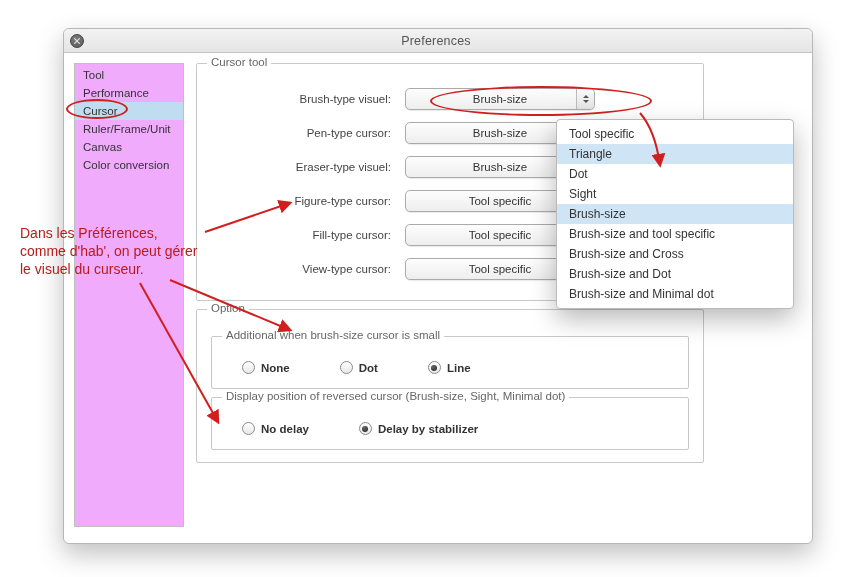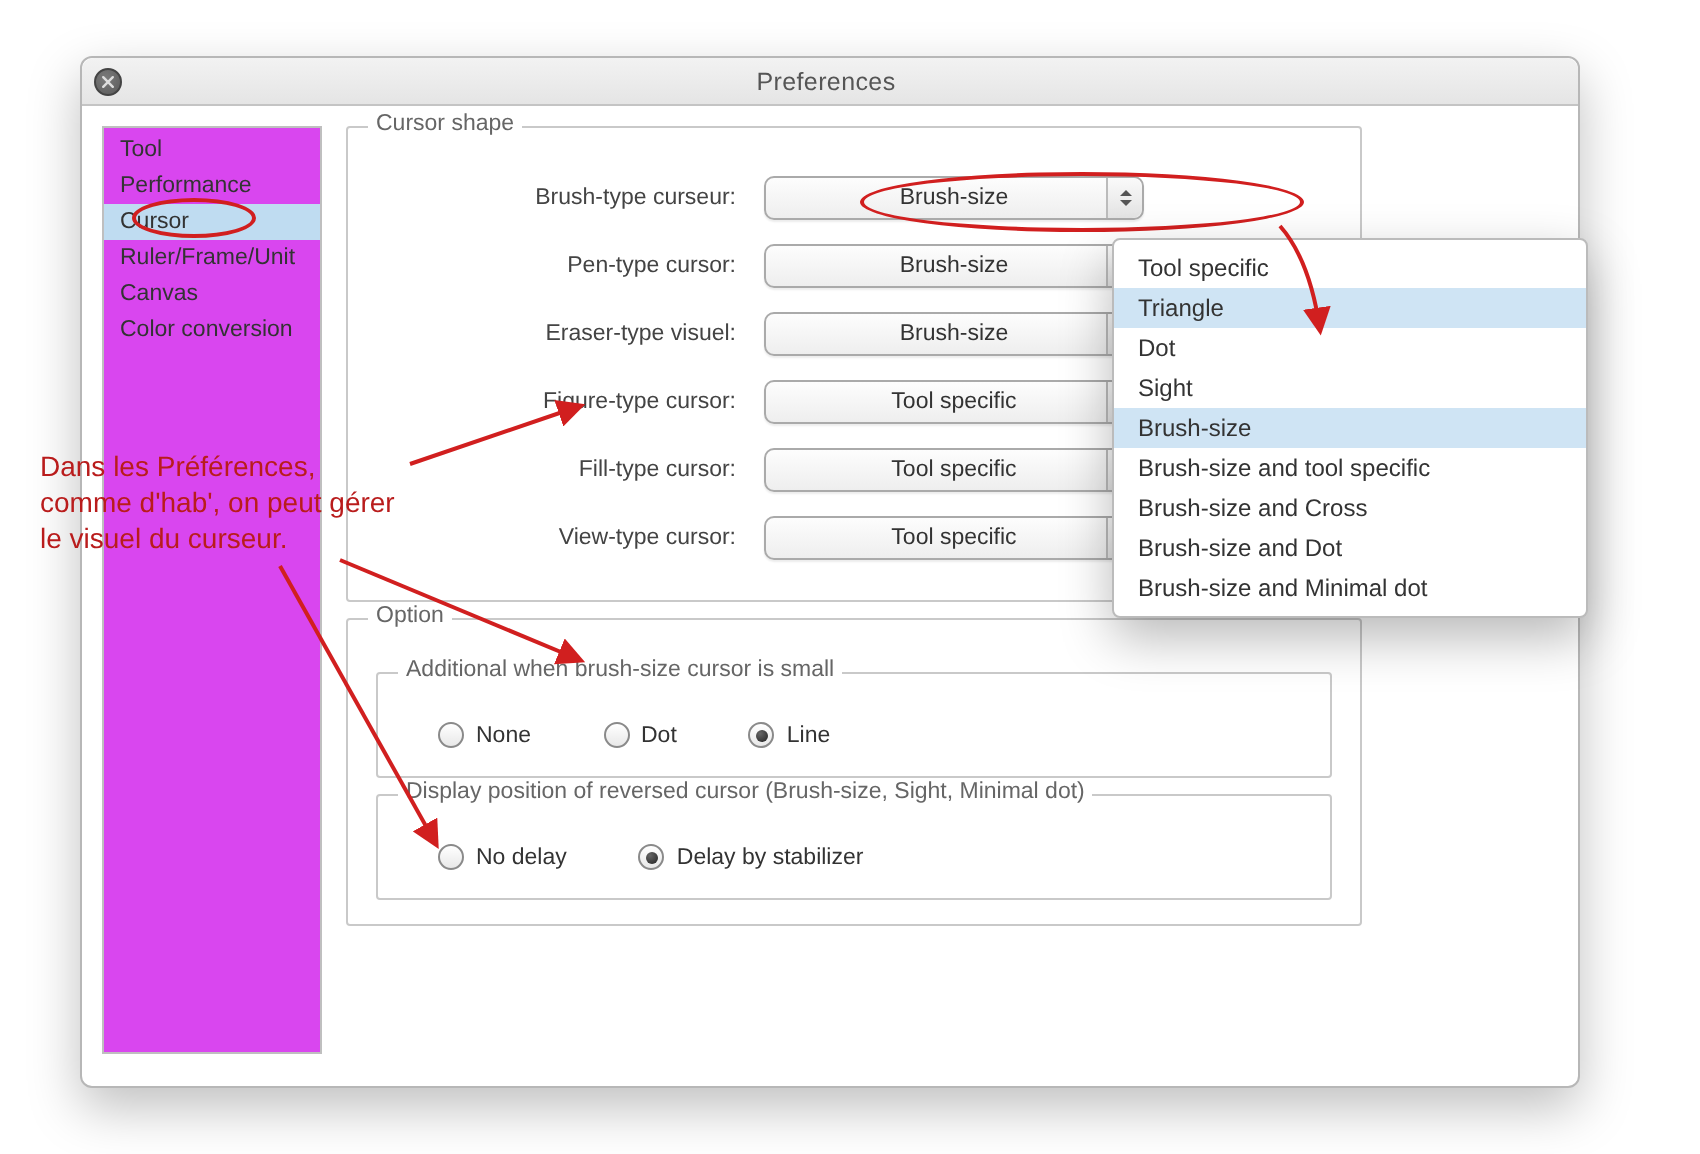--- a/index.html
+++ b/index.html
@@ -11,21 +11,21 @@
     color: #333;
     -webkit-font-smoothing: antialiased;
   }
   .stage {
     position: relative;
     width: 850px; height: 577px;
   }
   
   .dialog {
     position: absolute;
-    left: 40px; top: 28px;
+    left: 63px; top: 28px;
     width: 750px;
     border: 1px solid #b7b7b7;
     border-radius: 6px;
     background: #fff;
     box-shadow: 0 10px 26px rgba(0,0,0,0.25);
     overflow: visible;
   }
   .titlebar {
     height: 24px;
     background: linear-gradient(#f2f2f2, #e5e5e5);
@@ -56,21 +56,21 @@
     display: flex;
     padding: 10px 12px 16px 10px;
     gap: 12px;
     position: relative;
   }
   
   .sidebar {
     width: 110px;
     height: 464px;
     border: 1px solid #bfbfbf;
-    background: #d946ef;
+    background: #f0abfc;
     padding: 2px 0;
   }
   .sidebar-item {
     padding: 3px 8px;
     color: #333;
     cursor: default;
   }
   .sidebar-item.selected {
     background: #bfdcf1;
   }
@@ -143,22 +143,23 @@
     border-top-right-radius: 5px; border-bottom-right-radius: 5px;
     background: linear-gradient(#fafafa,#e3e3e3);
     display:flex;flex-direction:column;align-items:center;justify-content:center;gap:0;
   }
   .combo .cap .tri {
     width:0;height:0;border-left:3.5px solid transparent;border-right:3.5px solid transparent;
   }
   .combo .cap .up{border-bottom:3.5px solid #555;margin-bottom:2px;}
   .combo .cap .dn{border-top:3.5px solid #555;}
   .opt-row {
-    display: flex; align-items: center; gap: 36px;
+    display: flex; align-items: center; gap: 50px;
     padding: 6px 2px 2px 16px;
+    font-weight: bold;
   }
   .radio {
     display: inline-flex; align-items: center; gap: 6px;
     cursor: default;
   }
   .radio .dot {
     width: 13px; height: 13px;
     border: 1px solid #8a8a8a;
     border-radius: 50%;
     background: linear-gradient(#fff,#e8e8e8);
@@ -237,24 +238,24 @@
         <div class="sidebar-item">Performance</div>
         <div class="sidebar-item selected">Cursor</div>
         <div class="sidebar-item">Ruler/Frame/Unit</div>
         <div class="sidebar-item">Canvas</div>
         <div class="sidebar-item">Color conversion</div>
       </div>
 
       <div class="rightcol">
 
         <div class="group cursor-shape">
-          <div class="legend">Cursor shape</div>
-
-          <div class="row">
-            <div class="label">Brush-type curseur:</div>
+          <div class="legend">Cursor tool</div>
+
+          <div class="row">
+            <div class="label">Brush-type visuel:</div>
             <div class="combo">
               <span>Brush-size</span>
               <span class="cap">
                   <span class="tri up"></span>
                   <span class="tri dn"></span>
                 </span>
             </div>
           </div>
           <div class="row">
             <div class="label">Pen-type cursor:</div>

